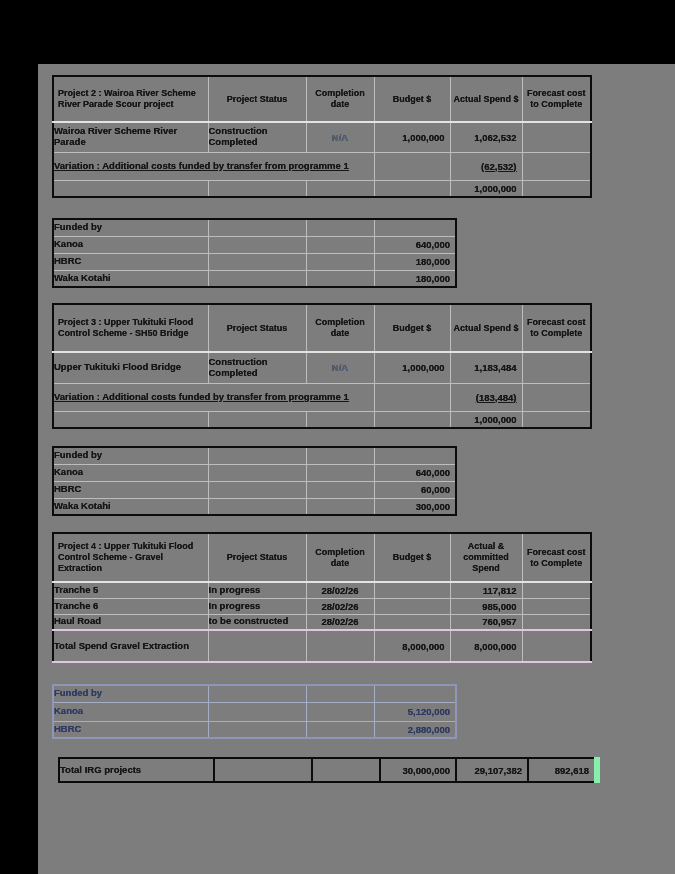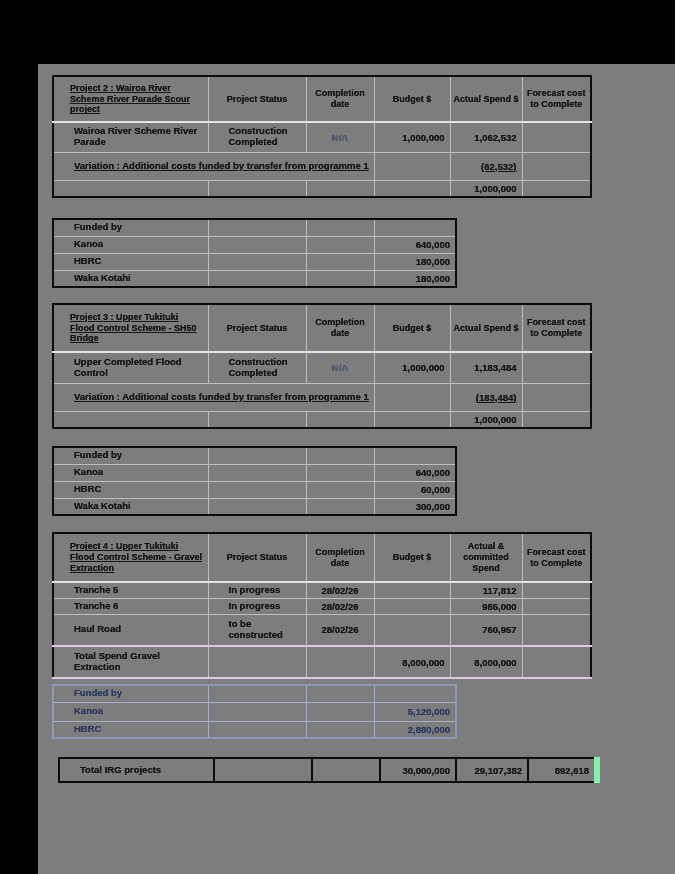--- a/index.html
+++ b/index.html
@@ -10,22 +10,22 @@
   .paper{position:absolute;left:38px;top:64px;right:0;bottom:0;background:#7d7d7d;}
   table{
     border-collapse:collapse;table-layout:fixed;position:absolute;
     background:#7d7d7d;font-weight:bold;color:#161616;
     text-shadow:0 0 .5px rgba(10,10,10,.85);
   }
   .proj,.grand{font-size:9.5px;border:2px solid #0c0c0c;}
   .funded{font-size:9.5px;border:2px solid #0c0c0c;}
   td,th{border:1px solid #bdbdbd;padding:1px 3px;overflow:hidden;vertical-align:middle;}
   th{font-size:9px;text-align:center;border-bottom:2px solid #e3e3e3;line-height:1.2;}
-  th.left{text-align:left;padding-left:16px;text-decoration:underline;}
-  td.left{text-align:left;padding-left:20px;line-height:1.15;}
+  th.left{text-align:left;padding-left:4px;}
+  td.left{text-align:left;padding-left:0;line-height:1.15;}
   td.ctr{text-align:center;}
   td.num{text-align:right;padding-right:5px;margin-left:28px;}
   td.na{color:#55657d;text-align:center;}
   tr.variation td{border-top:1.5px dashed #0a0a0a;text-decoration:underline;}
   tr.trow td{border-top:1.5px solid #e9e9e9;}
   tr.pinktop td{border-top:2px solid #e2c5de;border-bottom:2px solid #e2c5de;}
   .fname{padding-left:112px;white-space:nowrap;}
   #t2{left:52px;top:75px;width:538px;}
   #f2{left:52px;top:218px;width:403px;}
   #t3{left:52px;top:303px;width:538px;}
@@ -132,21 +132,21 @@
   <tbody>
       <tr style="height:48px">
     <th class="left">Project 3 : Upper Tukituki Flood Control Scheme - SH50 Bridge</th>
     <th>Project Status</th>
     <th>Completion date</th>
     <th>Budget $</th>
     <th>Actual Spend $</th>
     <th>Forecast cost to Complete</th>
   </tr>
   <tr style="height:31px">
-    <td class="left">Upper Completed  Flood Control</td>
+    <td class="left">Upper Tukituki  Flood Bridge</td>
     <td class="left">Construction Completed</td>
     <td class="na">N/A</td>
     <td class="num">1,000,000</td>
     <td class="num">1,183,484</td>
     <td></td>
   </tr>
   <tr class="variation" style="height:28px">
     <td class="left" colspan="3">Variation : Additional costs funded by transfer from programme 1</td>
     <td></td>
     <td class="num">(183,484)</td>
@@ -225,21 +225,21 @@
     <td></td>
   </tr>
   <tr style="height:16px">
     <td class="left">Tranche 6</td>
     <td class="left">In progress</td>
     <td class="ctr">28/02/26</td>
     <td class="num"></td>
     <td class="num">985,000</td>
     <td></td>
   </tr>
-  <tr style="height:32px">
+  <tr style="height:16px">
     <td class="left">Haul Road</td>
     <td class="left">to be constructed</td>
     <td class="ctr">28/02/26</td>
     <td class="num"></td>
     <td class="num">760,957</td>
     <td></td>
   </tr>
   <tr class="pinktop" style="height:32px">
     <td class="left">Total Spend Gravel Extraction</td>
     <td></td>

